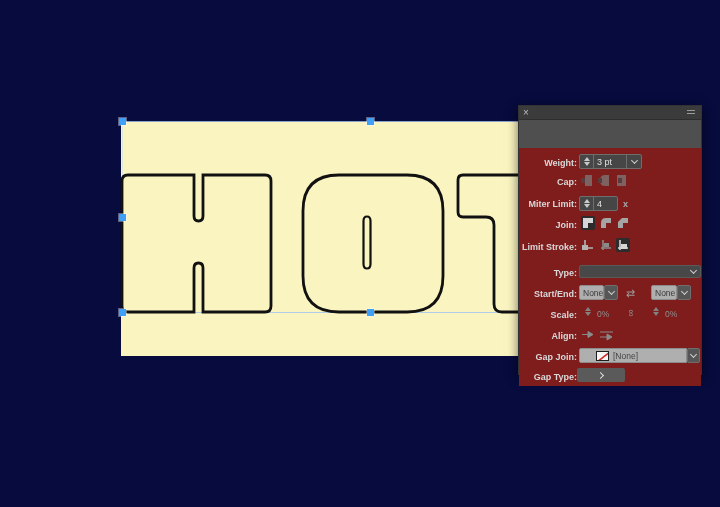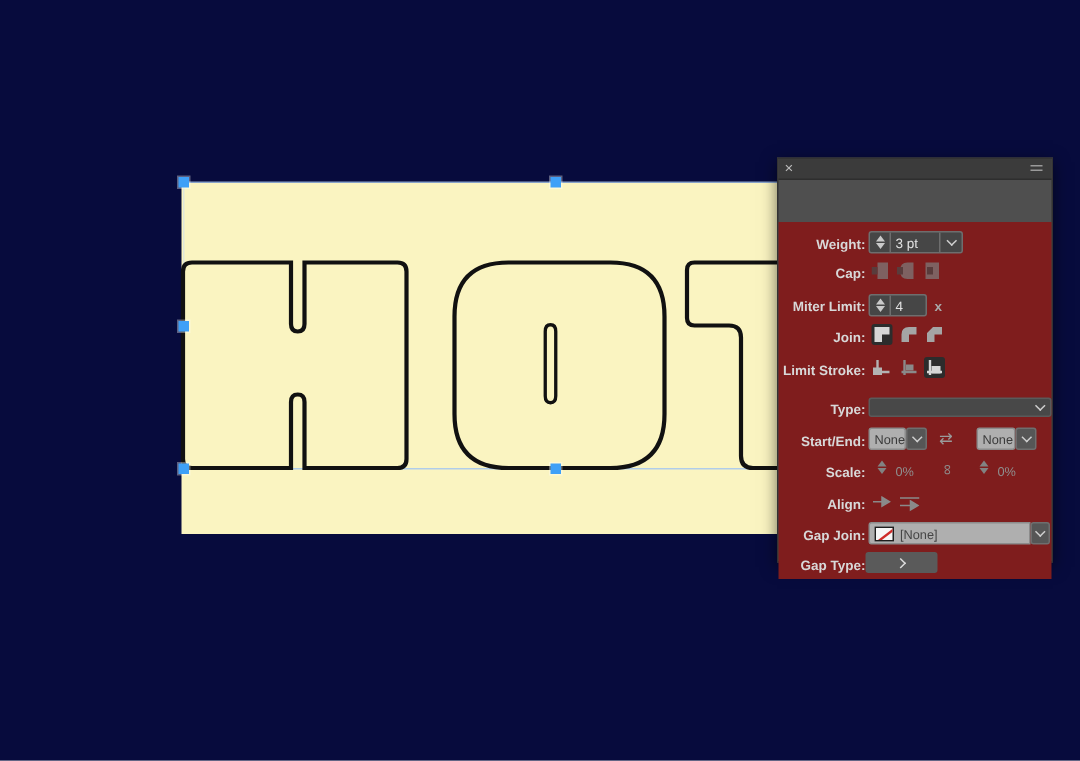--- a/index.html
+++ b/index.html
@@ -42,21 +42,21 @@
   .iconbtn{position:absolute;width:14px;height:14px;border-radius:2px;display:flex;align-items:center;justify-content:center;}
   .iconbtn.sel{background:#2C2C2C;}
   .suffix{position:absolute;color:#A9A9A9;font-size:9px;font-weight:bold;}
   .lightbox{position:absolute;background:#AFAFAF;border:1px solid #8C8C8C;border-radius:2px;color:#3A3A3A;
             font-size:8.5px;display:flex;align-items:center;padding-left:3px;}
   .chvbtn{position:absolute;background:#565656;border:1px solid #6E6E6E;border-radius:2px;display:flex;align-items:center;justify-content:center;}
   .dimtxt{position:absolute;color:#8F8F8F;font-size:8.5px;line-height:12px;}
   .swapglyph{position:absolute;color:#9A9A9A;font-size:11px;line-height:12px;}
   .linkglyph{position:absolute;color:#8F8F8F;font-size:10px;transform:rotate(90deg);line-height:10px;}
   .tintbox{position:absolute;background:#5A5A5A;border-radius:2px;display:flex;align-items:center;justify-content:center;}
-  .gapfield{position:absolute;background:#AFAFAF;border:1px solid #8C8C8C;border-radius:2px 0 0 2px;display:flex;align-items:center;gap:4px;padding-left:3px;color:#454545;font-size:8.5px;}
+  .gapfield{position:absolute;background:#AFAFAF;border:1px solid #8C8C8C;border-radius:2px 0 0 2px;display:flex;align-items:center;gap:4px;padding-left:16px;color:#454545;font-size:8.5px;}
   .noneswatch{width:13px;height:10px;background:#F6F6F6;border:1px solid #1E1E1E;position:relative;overflow:hidden;flex:0 0 auto;}
   .noneswatch svg{position:absolute;left:0;top:0;}
 </style>
 </head>
 <body>
 
 <div class="stage">
 
   <div class="artboard"></div>
 

